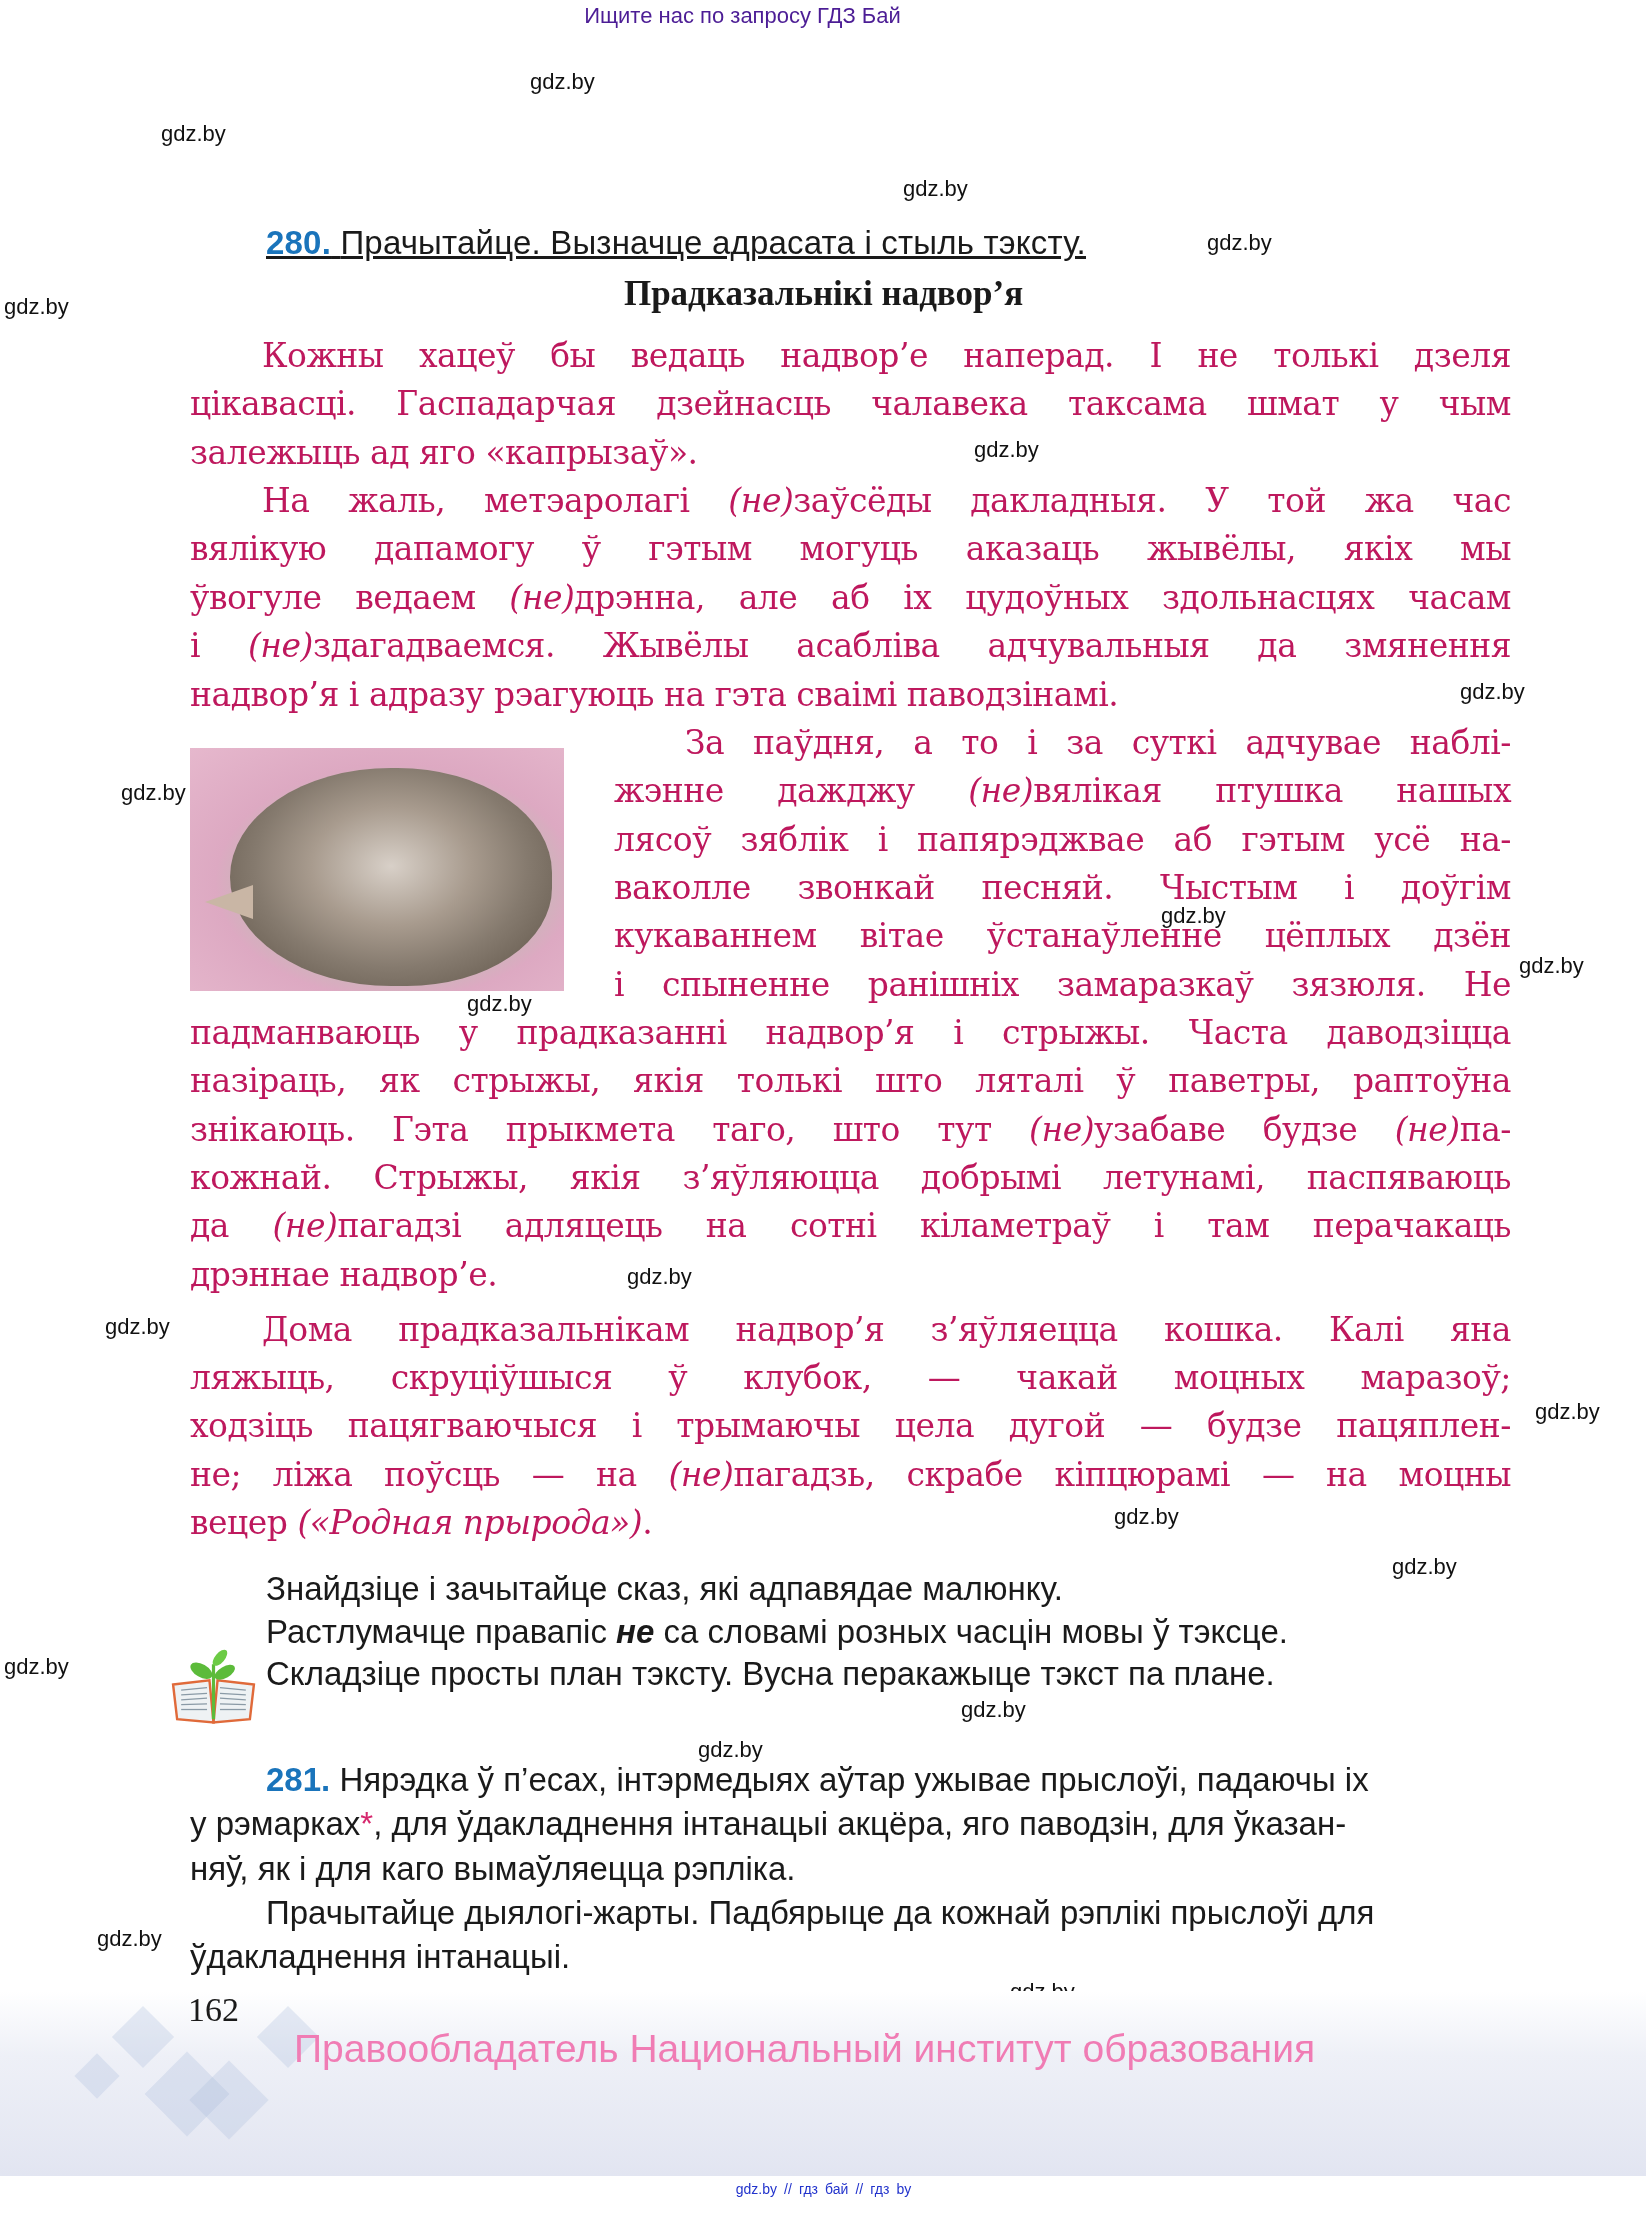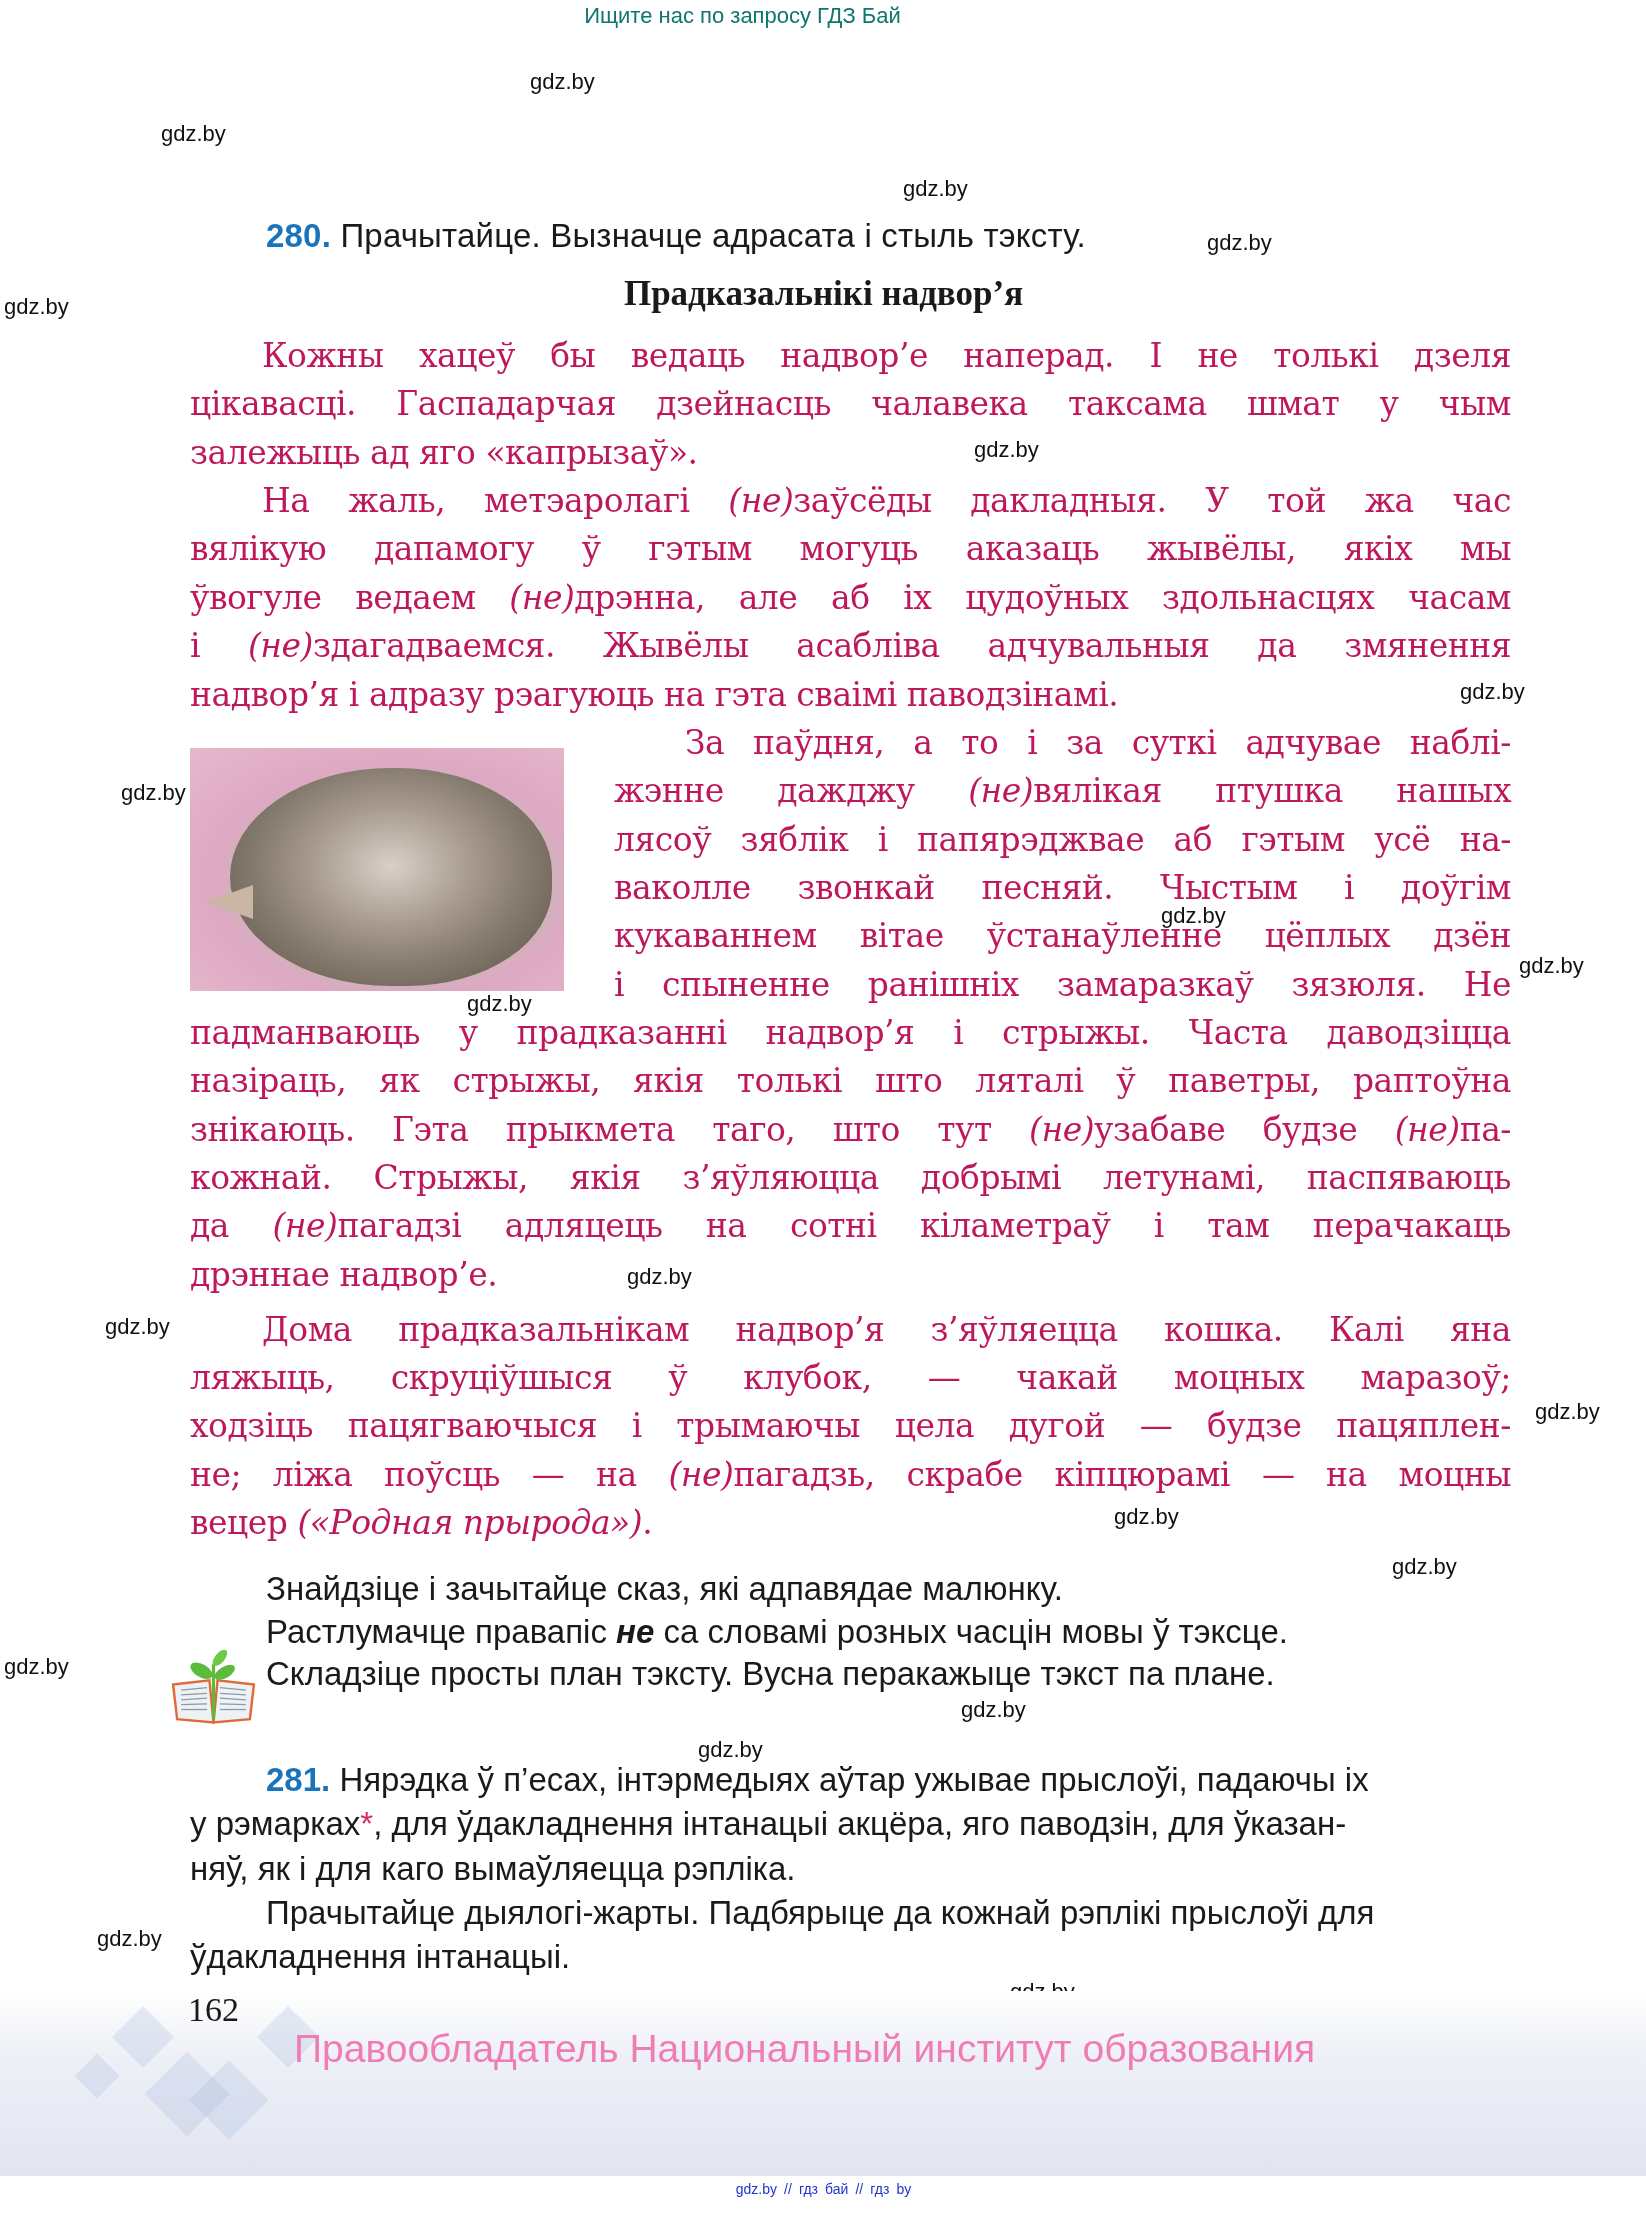--- a/index.html
+++ b/index.html
@@ -3,21 +3,21 @@
 <meta charset="utf-8">
 <style>
   html, body { margin: 0; padding: 0; }
   body {
     width: 1647px; height: 2216px; position: relative; overflow: hidden;
     background: #ffffff; color: #1a1a1a;
     font-family: "Liberation Serif", "DejaVu Serif", serif;
   }
   .top-banner {
     position: absolute; left: 0; top: 3.2px; width: 1485px; text-align: center;
-    font-family: "Liberation Sans", sans-serif; font-size: 22px; color: #0f766e;
+    font-family: "Liberation Sans", sans-serif; font-size: 22px; color: #4c1d95;
   }
   .wm {
     position: absolute; font-family: "Liberation Sans", sans-serif;
     font-size: 22px; color: #111; white-space: nowrap;
   }
   .task {
     position: absolute; font-family: "Liberation Sans", sans-serif;
     font-size: 33px; color: #1a1a1a; white-space: nowrap; letter-spacing: 0.2px;
   }
   .task .num { color: #1a74bb; font-weight: bold; }
@@ -99,21 +99,21 @@
     <div class="wm" style="left: 1392px; top: 1554px;">gdz.by</div>
     <div class="wm" style="left: 4px; top: 1654px;">gdz.by</div>
     <div class="wm" style="left: 961px; top: 1697px;">gdz.by</div>
     <div class="wm" style="left: 698px; top: 1737px;">gdz.by</div>
     <div class="wm" style="left: 97px; top: 1926px;">gdz.by</div>
     <div class="wm" style="left: 1010px; top: 1979px;">gdz.by</div>
     <div class="wm" style="left: 1391px; top: 2021px;">gdz.by</div>
     <div class="wm" style="left: 572px; top: 2068px;">gdz.by</div>
   </div>
 
-<div class="task" style="left:266px; top:217px;">
+<div class="task" style="left:266px; top:224px;text-decoration:underline;">
   <span class="num">280.</span>
   <span>Прачытайце. Вызначце адрасата і стыль тэксту.</span>
 </div>
 
 <div class="title">Прадказальнікі надвор’я</div>
 
 <div class="line just" style="left:262px; top:332px; width:1249px;">Кожны хацеў бы ведаць надвор’е наперад. І не толькі дзеля</div>
 <div class="line just" style="left:190px; top:380px; width:1321px;">цікавасці. Гаспадарчая дзейнасць чалавека таксама шмат у чым</div>
 <div class="line" style="left:190px; top:429px;">залежыць ад яго «капрызаў».</div>
 

